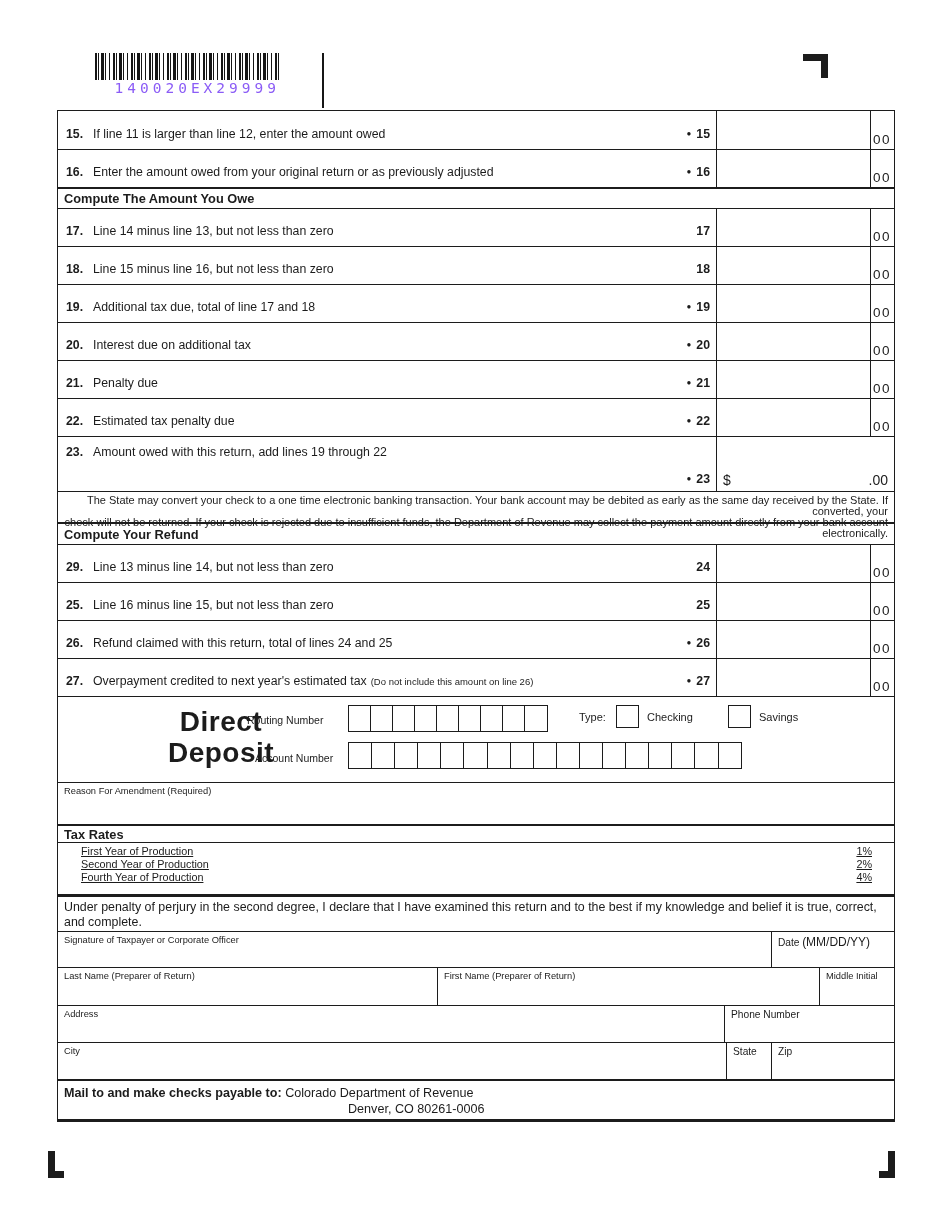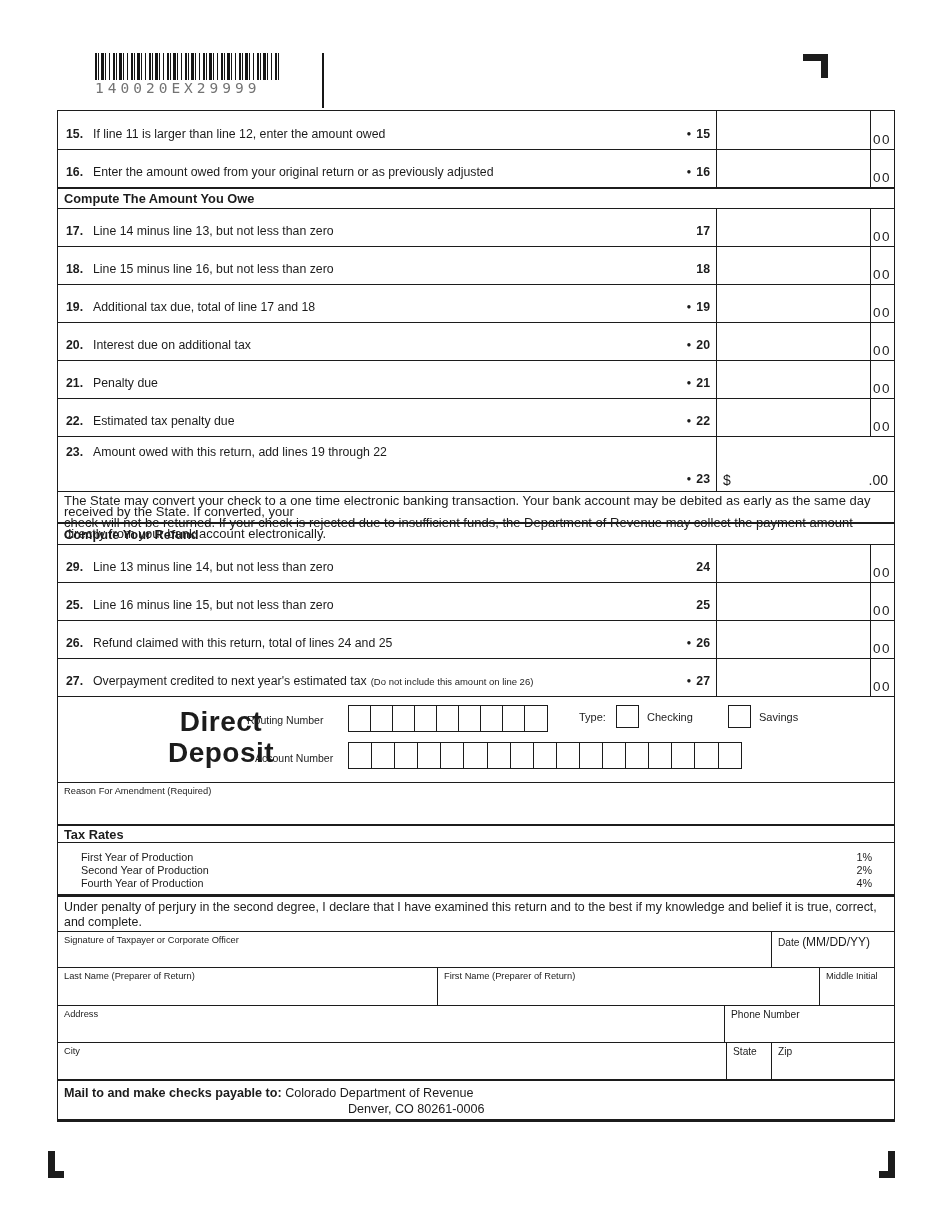--- a/index.html
+++ b/index.html
@@ -2,22 +2,22 @@
 <html><head>
 <meta charset="utf-8">
 <style>
   html,body{margin:0;padding:0;background:#ffffff;}
   .page{position:relative;width:950px;height:1230px;background:#ffffff;
         font-family:"Liberation Sans",sans-serif;color:#1c1c1c;overflow:hidden;}
 
   
   .barcode{position:absolute;left:95px;top:53px;width:185px;height:27px;
     background:repeating-linear-gradient(90deg,#161616 0 2px,#fff 2px 3px,#161616 3px 4px,#fff 4px 6px,#161616 6px 9px,#fff 9px 10px,#161616 10px 11px,#fff 11px 14px,#161616 14px 15px,#fff 15px 18px);}
-  .barcode-text{position:absolute;left:95px;top:80px;width:185px;text-align:left;
-    font-family:"DejaVu Sans Mono",monospace;font-size:14.5px;letter-spacing:4px;color:#737373;white-space:nowrap;}
+  .barcode-text{position:absolute;left:95px;top:80px;width:185px;text-align:right;
+    font-family:"DejaVu Sans Mono",monospace;font-size:14.5px;letter-spacing:4px;color:#8b5cf6;white-space:nowrap;}
   .top-divider{position:absolute;left:322px;top:53px;width:2px;height:55px;background:#161616;}
   .corner-tr{position:absolute;left:803px;top:54px;width:18px;height:17px;border-top:7px solid #1c1c1c;border-right:7px solid #1c1c1c;}
   .corner-bl{position:absolute;left:48px;top:1151px;width:9px;height:20px;border-left:7px solid #1c1c1c;border-bottom:7px solid #1c1c1c;}
   .corner-br{position:absolute;left:879px;top:1151px;width:9px;height:20px;border-right:7px solid #1c1c1c;border-bottom:7px solid #1c1c1c;}
 
   
   .form{position:absolute;left:57px;top:110px;width:838px;border:1.5px solid #1c1c1c;border-bottom-width:3px;box-sizing:border-box;background:#fff;}
   .row{display:flex;box-sizing:border-box;border-top:1px solid #1c1c1c;position:relative;}
   .row.first{border-top:none;}
   .row.thick-top{border-top:2.5px solid #1c1c1c;}
@@ -29,41 +29,41 @@
   .note{font-size:9.5px;margin-left:4px;white-space:nowrap;padding-bottom:1px;}
   .flexspacer{flex:1;}
   .bullet{font-size:8px;align-self:flex-end;padding-bottom:3px;margin-right:5px;}
   .numright{font-weight:bold;}
   .cell-amt{width:178px;flex:none;border-left:1.5px solid #1c1c1c;display:flex;box-sizing:border-box;}
   .cents{margin-left:auto;width:24px;border-left:1.2px solid #1c1c1c;display:flex;align-items:flex-end;
          font-size:13.5px;letter-spacing:1.5px;padding:0 0 2px 2px;box-sizing:border-box;}
 
   .sec-header{display:flex;align-items:center;font-weight:bold;font-size:12.8px;padding-left:6px;box-sizing:border-box;}
 
-  .fineprint{font-size:13px;line-height:11px;padding:3px 6px 0 6px;box-sizing:border-box;display:block;}
+  .fineprint{font-size:11px;line-height:11px;padding:3px 6px 0 6px;box-sizing:border-box;display:block;text-align:right;}
 
   
   .lab23-top{position:absolute;top:8px;left:8px;display:flex;font-size:12.3px;}
   .num23{position:absolute;bottom:5px;right:6px;display:flex;align-items:flex-end;}
   .cell-amt23{width:178px;flex:none;border-left:1.5px solid #1c1c1c;display:flex;align-items:flex-end;
               justify-content:space-between;padding:0 6px 3px 6px;font-size:14px;box-sizing:border-box;}
 
   
   .dd{display:block;}
   .dd-title{position:absolute;left:48px;top:9px;width:230px;text-align:center;font-weight:bold;font-size:28px;line-height:31px;letter-spacing:0.5px;}
   .dd-label{position:absolute;font-size:10.5px;}
   .dd-boxes{position:absolute;display:flex;}
   .bx{height:27px;border:1.5px solid #1c1c1c;box-sizing:border-box;margin-right:-1.5px;background:#fff;}
   .bx.r{width:23.5px;} .bx.a{width:24.6px;}
   .chk{position:absolute;width:23px;height:23px;border:1.5px solid #1c1c1c;box-sizing:border-box;}
   .dd-small{position:absolute;font-size:11px;}
 
   .reason{display:block;font-size:9.3px;padding:3px 0 0 6px;}
 
-  .tax-items{display:block;padding-top:8px;}
+  .tax-items{display:block;padding-top:2px;text-decoration:underline;}
   .tax-line{display:flex;font-size:10.8px;line-height:13px;padding:0 22px 0 23px;}
   .tax-rate{margin-left:auto;}
 
   .perjury{display:block;font-size:12.4px;line-height:15px;padding:3px 6px 0 6px;}
 
   .lbl-cell{position:relative;font-size:9.3px;box-sizing:border-box;padding:3px 0 0 6px;}
   .b-left{border-left:1px solid #1c1c1c;}
   .date-fmt{font-size:12px;}
 
   .mailrow{display:block;font-size:12.6px;line-height:16px;padding:4px 6px 0 6px;}

